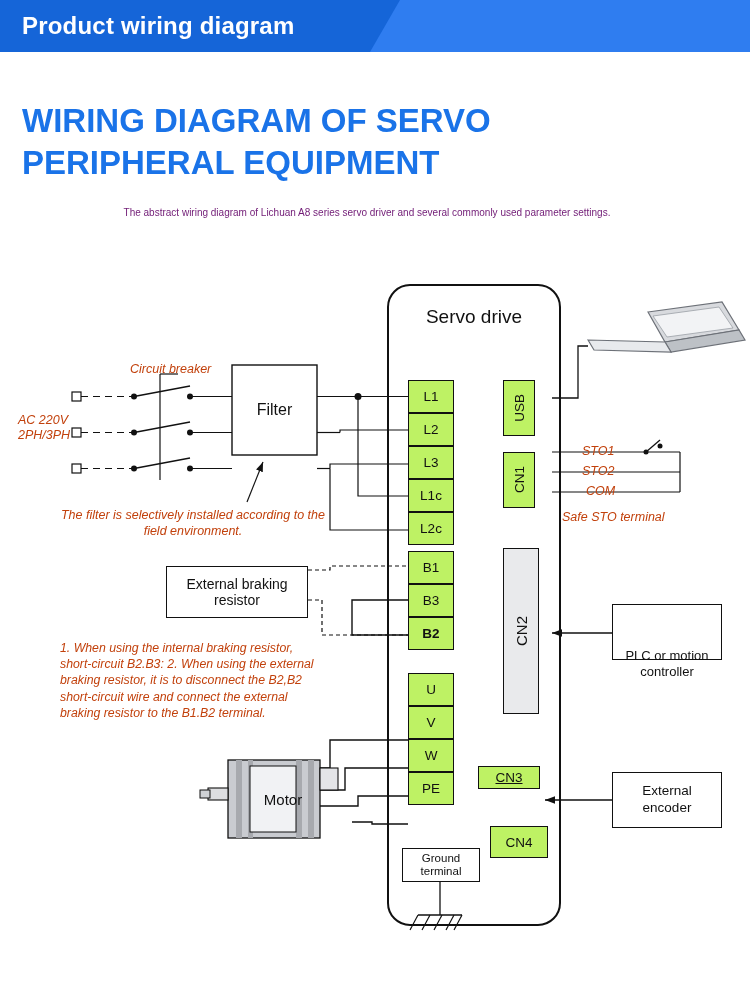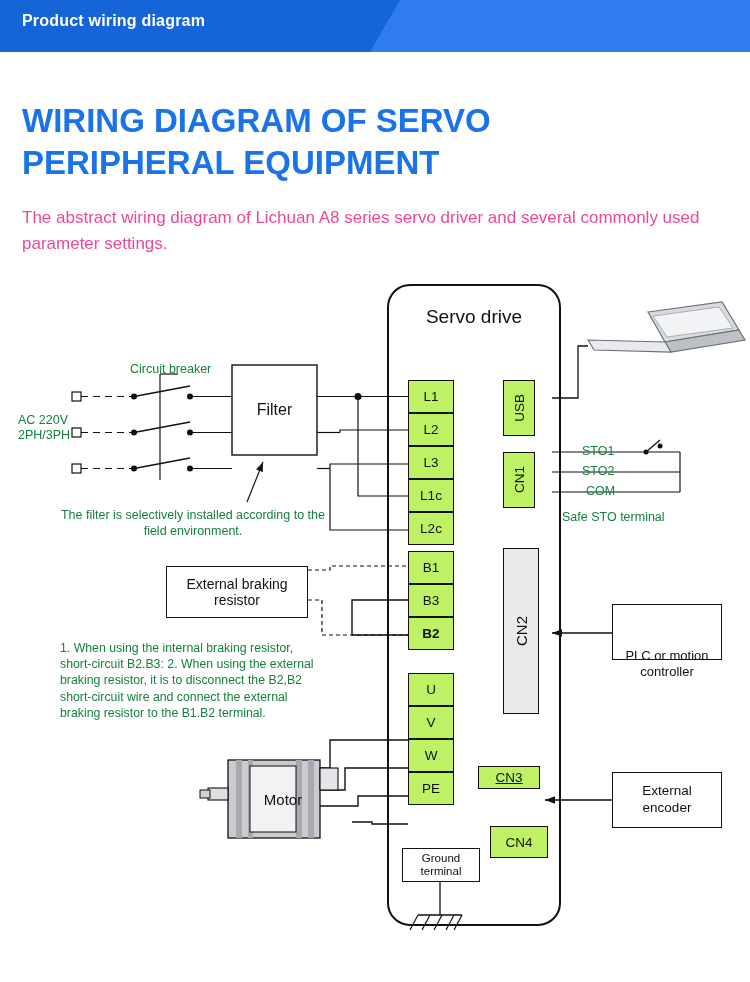--- a/index.html
+++ b/index.html
@@ -22,47 +22,48 @@
     background:#1565d8;
     clip-path: polygon(0 0, 410px 0, 380px 52px, 0 52px);
   }
   .banner-bg-light {
     position:absolute; left:370px; top:0; width:380px; height:52px;
     background:#2f7df0;
     clip-path: polygon(30px 0, 380px 0, 380px 52px, 0 52px);
   }
   .banner-title {
     position:absolute; left:22px; top:12px;
-    font-size:16px; font-weight:bold; color:#ffffff;
+    font-size:24px; font-weight:bold; color:#ffffff;
     letter-spacing:0.2px;
     text-align:right;
   }
 
   
   .main-title {
     position:absolute; left:22px; top:100px; width:640px;
     font-size:33px; font-weight:bold; color:#1a73e8;
     line-height:1.28;
   }
   .subtitle {
     position:absolute; left:22px; top:205px; width:690px;
-    font-size:17px; color:#ec4899; line-height:1.5;
+    font-size:10px; color:#701a75; line-height:1.5;text-align:center;
   }
 
   
   .diagram {
     position:absolute; left:0; top:270px; width:750px; height:700px;
   }
   .diagram svg { display:block; }
 
   .lbl {
     position:absolute;
     font-size:12.5px;
-    color:#15803d;
+    color:#c2410c;
     line-height:1.25;
+    font-style:italic;
   }
   .lbl.center { text-align:center; }
   .box-text {
     position:absolute;
     display:flex; align-items:center; justify-content:center;
     text-align:center;
     font-size:13px; color:#111;
   }
   .port {
     position:absolute;

